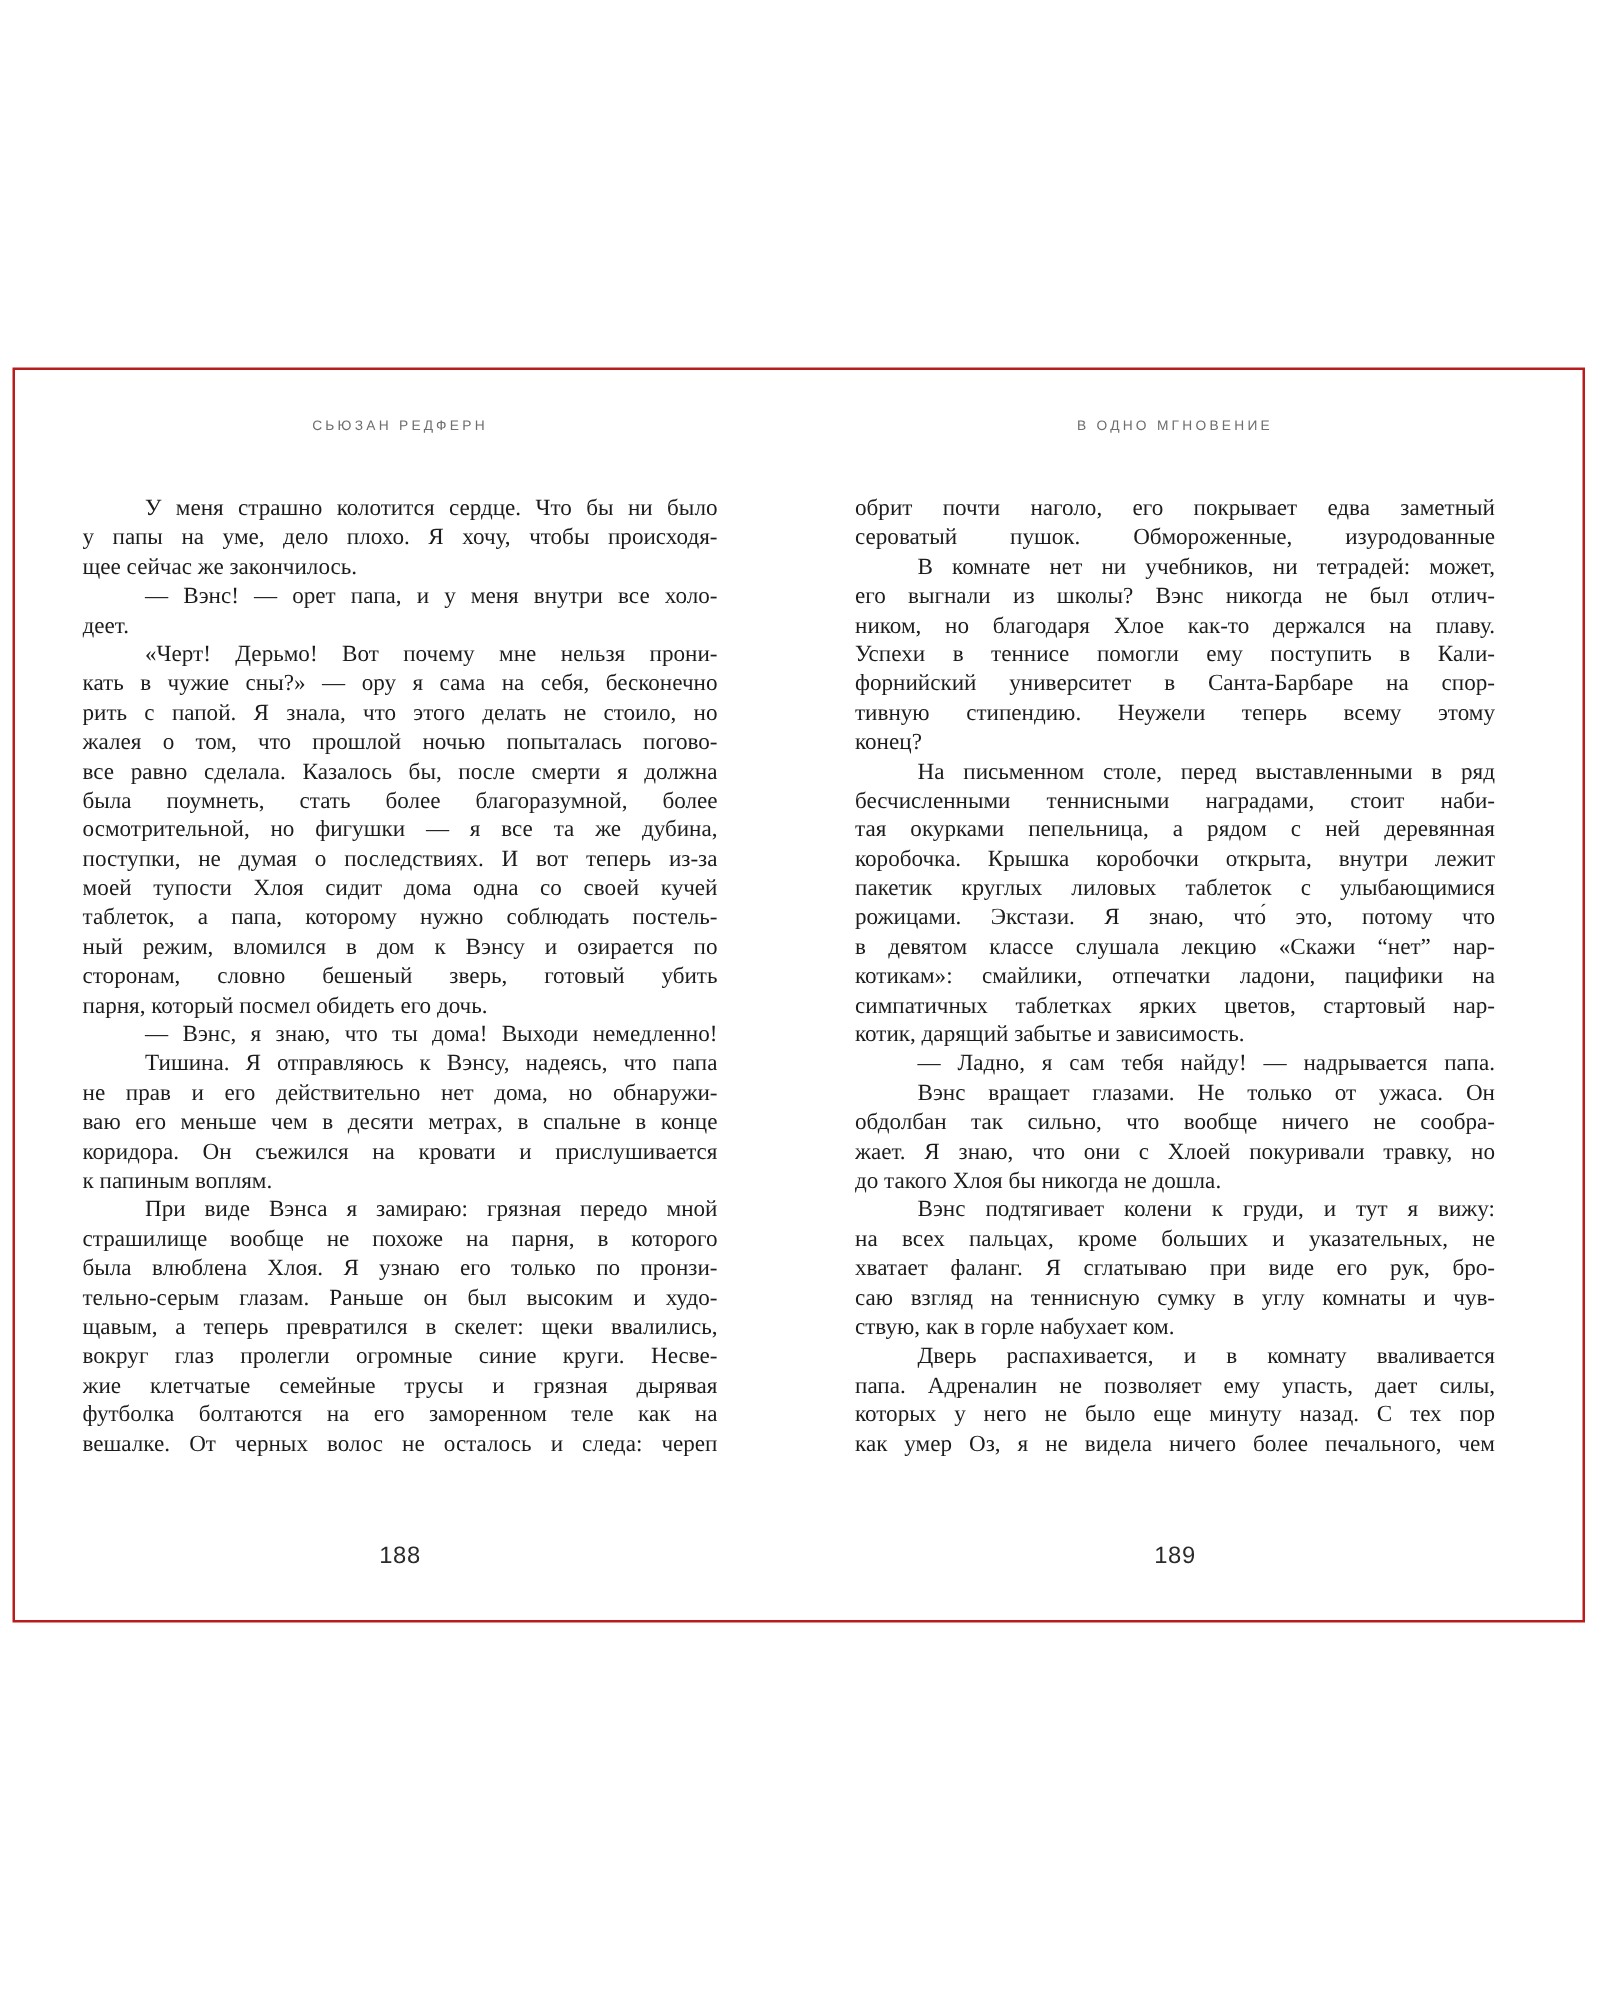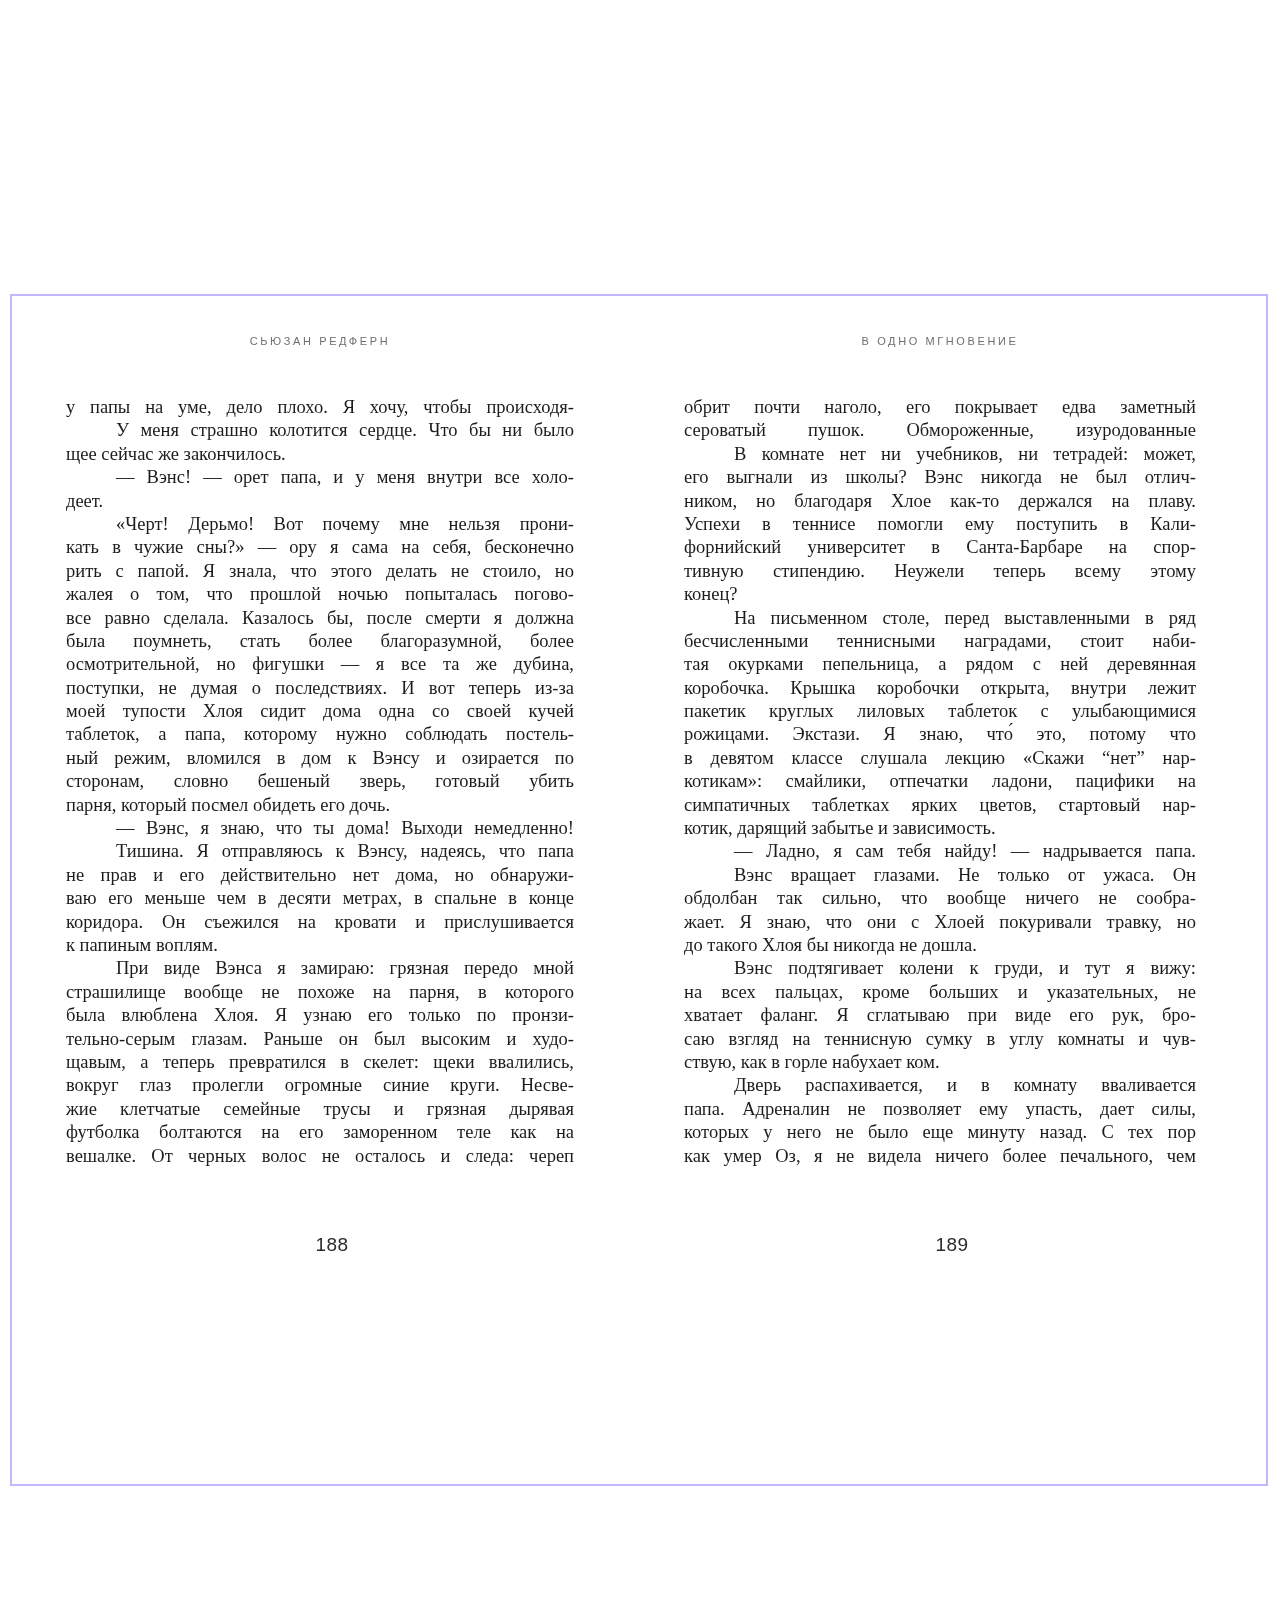--- a/index.html
+++ b/index.html
@@ -11,22 +11,22 @@
     position: relative;
     width: 1280px;
     height: 1600px;
     font-family: "Liberation Serif", serif;
   }
   .frame {
     position: absolute;
     left: 10px;
     top: 294px;
     width: 1258px;
-    height: 1192px;
-    border: 2px solid #c4b5fd;
+    height: 1004px;
+    border: 2px solid #b91c1c;
     box-sizing: border-box;
     background: #ffffff;
   }
   .page {
     position: absolute;
     top: 0;
     height: 100%;
   }
   .page-left  { left: 54px;  width: 508px; }
   .page-right { left: 672px; width: 512px; }
@@ -56,40 +56,40 @@
     text-align: justify;
     text-align-last: justify;
     height: 23.4px;
     overflow: hidden;
   }
   .line.last   { text-align-last: left; }
   .line.indent { text-indent: 50px; }
   .page-number {
     position: absolute;
     top: 938px;
-    left: 12px;
+    left: 0;
     width: 100%;
     text-align: center;
     font-family: "Liberation Sans", sans-serif;
     font-size: 19px;
     font-weight: 400;
     letter-spacing: 0.5px;
     color: #2b2b2b;
   }
 </style>
 </head>
 <body>
 
 <div class="frame">
 
   <div class="page page-left">
     <div class="running-header">СЬЮЗАН РЕДФЕРН</div>
     <div class="text-col">
+        <div class="line indent">У меня страшно колотится сердце. Что бы ни было</div>
         <div class="line">у папы на уме, дело плохо. Я хочу, чтобы происходя-</div>
-        <div class="line indent">У меня страшно колотится сердце. Что бы ни было</div>
         <div class="line last">щее сейчас же закончилось.</div>
         <div class="line indent">— Вэнс! — орет папа, и у меня внутри все холо-</div>
         <div class="line last">деет.</div>
         <div class="line indent">«Черт! Дерьмо! Вот почему мне нельзя прони-</div>
         <div class="line">кать в чужие сны?» — ору я сама на себя, бесконечно</div>
         <div class="line">рить с папой. Я знала, что этого делать не стоило, но</div>
         <div class="line">жалея о том, что прошлой ночью попыталась погово-</div>
         <div class="line">все равно сделала. Казалось бы, после смерти я должна</div>
         <div class="line">была поумнеть, стать более благоразумной, более</div>
         <div class="line">осмотрительной, но фигушки — я все та же дубина,</div>

